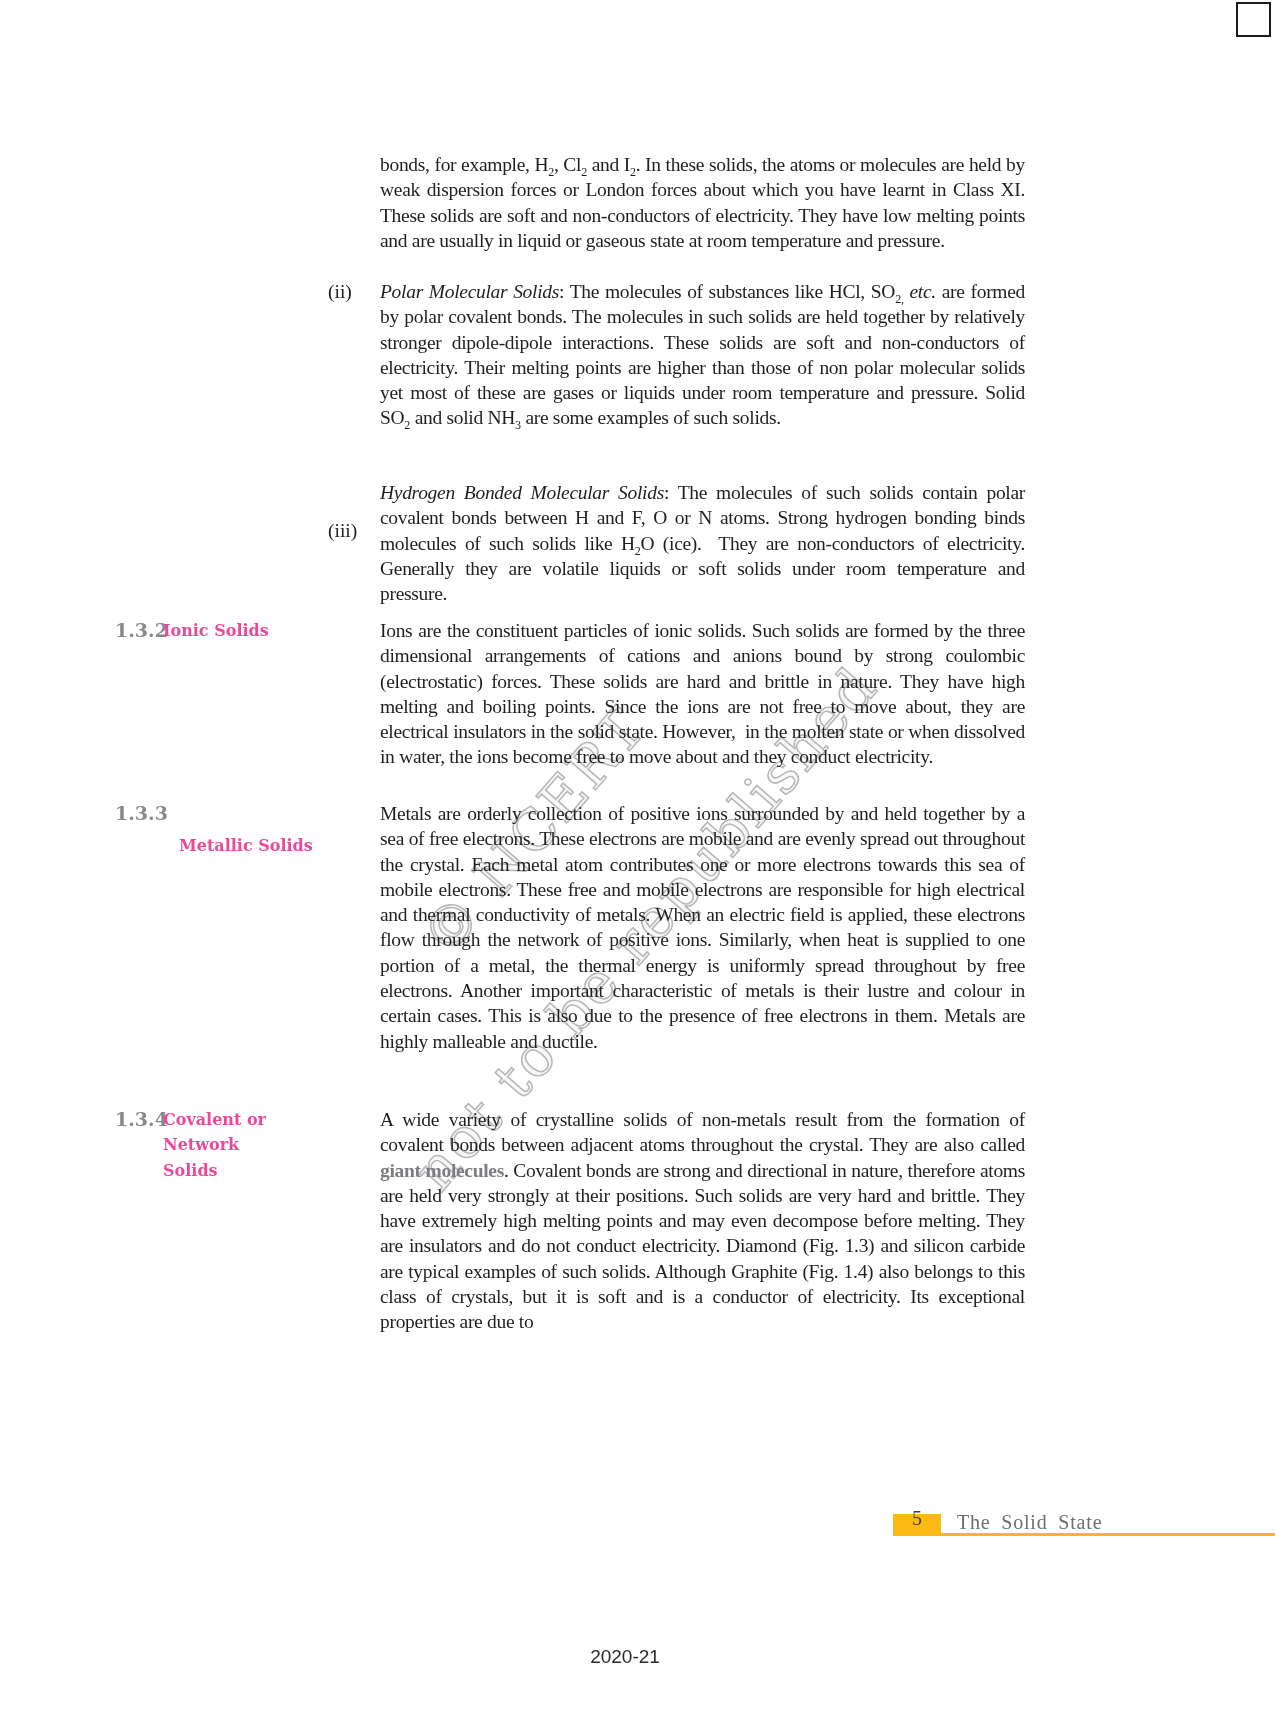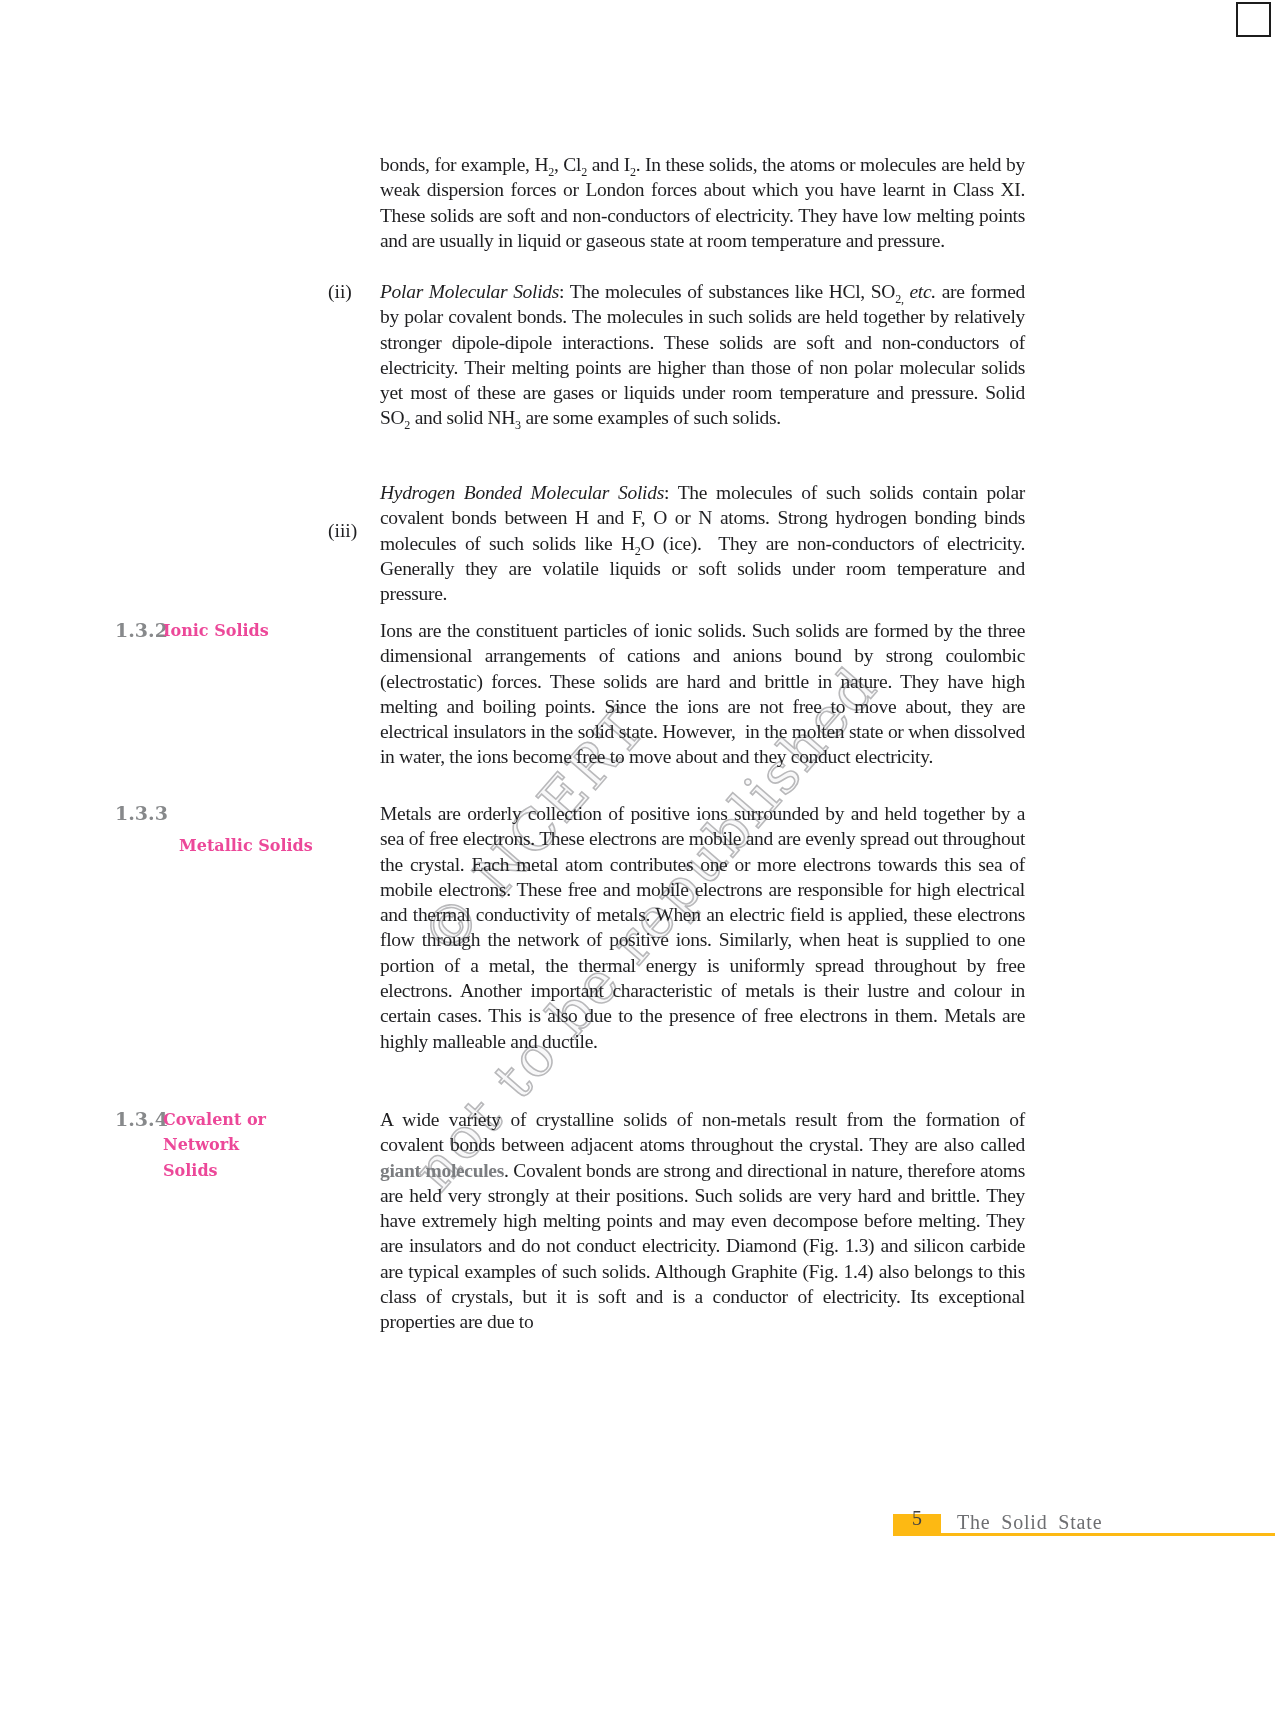--- a/index.html
+++ b/index.html
@@ -123,14 +123,15 @@
 
   <div class="sec-num" style="top:1107px;">1.3.4</div>
   <div class="sec-title" style="top:1107px;width:132px;">Covalent or Network Solids</div>
   <div class="tb" style="top:1107px;">A wide variety of crystalline solids of non-metals result from the formation of covalent bonds between adjacent atoms throughout the crystal. They are also called <b class="gm">giant molecules</b>. Covalent bonds are strong and directional in nature, therefore atoms are held very strongly at their positions. Such solids are very hard and brittle. They have extremely high melting points and may even decompose before melting. They are insulators and do not conduct electricity. Diamond (Fig. 1.3) and silicon carbide are typical examples of such solids. Although Graphite (Fig. 1.4) also belongs to this class of crystals, but it is soft and is a conductor of electricity. Its exceptional properties are due to</div>
 
   <div class="footer-badge">
     <div class="pg">5</div>
   </div>
   <div class="footer-rule"></div>
   <div class="footer-title">The Solid State</div>
+  <div class="edition">2020-21</div>
 
 </div>
 
 </body></html>

